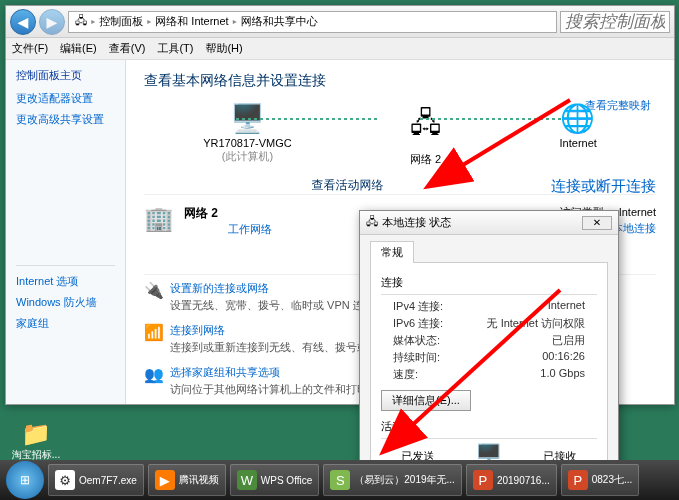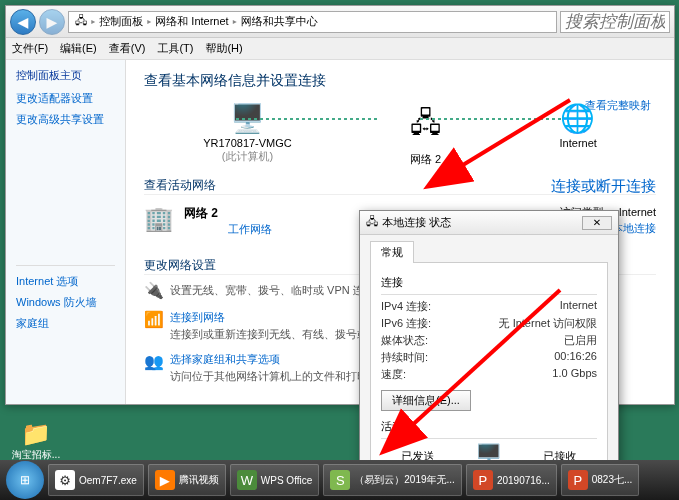--- a/index.html
+++ b/index.html
@@ -32,21 +32,21 @@
 .main-heading { color: #003366; font-size: 14px; margin-bottom: 12px; }
 
 .net-map { display: flex; justify-content: space-around; margin-bottom: 6px; position: relative; }
 .net-node { text-align: center; font-size: 11px; }
 .net-icon { font-size: 28px; margin-bottom: 2px; }
 .net-line { position: absolute; top: 16px; height: 2px; background: repeating-linear-gradient(90deg,#4a8,#4a8 3px,transparent 3px,transparent 6px); }
 .line1 { left: 18%; width: 28%; }
 .line2 { left: 54%; width: 28%; }
 .map-link { text-align: right; color: #0066cc; font-size: 11px; cursor: pointer; margin-top: -50px; }
 
-.section-title { color: #003366; font-size: 12px; margin: 10px 0 6px; border-bottom: 1px solid #eee; padding-bottom: 0; }
+.section-title { color: #003366; font-size: 12px; margin: 10px 0 6px; border-bottom: 1px solid #eee; padding-bottom: 0; text-align: center; }
 .link-right { float: right; color: #0066cc; font-size: 15px; cursor: pointer; }
 
 .active-net { display: flex; gap: 10px; padding: 4px 0 8px; }
 .active-net .icon { font-size: 24px; }
 .active-net .info { flex: 1; }
 .active-net .name { font-weight: bold; }
 .active-net .type { color: #0066cc; cursor: pointer; font-size: 11px; margin-left: 44px; }
 .active-net .props { font-size: 11px; text-align: right; }
 .active-net .props .lbl { display: inline-block; width: 56px; text-align: left; }
 .active-net .props .link { color: #0066cc; cursor: pointer; }
@@ -60,21 +60,21 @@
 
 .dialog { position: absolute; right: 60px; top: 210px; width: 260px; background: #f4f4f4; border: 1px solid #888; box-shadow: 2px 3px 10px rgba(0,0,0,0.4); }
 .dlg-title { height: 24px; background: linear-gradient(#fdfdfd,#e8e8e8); display: flex; align-items: center; padding: 0 6px; font-size: 11px; border-bottom: 1px solid #ccc; }
 .dlg-title .icn { margin-right: 4px; }
 .dlg-title .close { margin-left: auto; width: 30px; height: 14px; border: 1px solid #aaa; text-align: center; line-height: 12px; cursor: pointer; font-size: 10px; background: #eee; }
 .dlg-body { padding: 6px 10px 10px; }
 .tab { display: inline-block; padding: 3px 10px; background: #fff; border: 1px solid #ccc; border-bottom: none; font-size: 11px; }
 .tab-content { border: 1px solid #ccc; background: #fff; padding: 8px 10px; margin-top: -1px; font-size: 11px; }
 .group-label { margin: 4px 0; font-family: Liberation Mono, monospace; }
 .group-sep { border-top: 1px solid #ddd; margin: 4px 0; }
-.kv { display: flex; justify-content: space-between; margin: 2px 0; }
+.kv { display: flex; justify-content: space-between; margin: 2px 12px; }
 .kv .k { color: #333; }
 .kv .v { color: #333; }
 .detail-btn { margin-top: 6px; padding: 2px 10px; font-size: 11px; border: 1px solid #999; background: linear-gradient(#fdfdfd,#e5e5e5); cursor: pointer; }
 
 .activity { margin-top: 8px; }
 .act-header { display: flex; justify-content: space-around; align-items: center; font-size: 11px; }
 .act-icon { font-size: 22px; }
 .act-row { display: flex; justify-content: space-between; margin-top: 4px; }
 .act-row .lbl { width: 50px; }
 .act-row .val { width: 80px; text-align: right; }
@@ -170,20 +170,21 @@
         <div class="props">
           <div><span class="lbl">访问类型:</span> <span>Internet</span></div>
           <div><span class="lbl">连接:</span> 🖧 <span class="link">本地连接</span></div>
         </div>
       </div>
       <div class="section-title">更改网络设置</div>
       <div class="settings-list">
         <div class="settings-item">
             <div class="ic">🔌</div>
             <div class="txt">
+              <div class="lnk">设置新的连接或网络</div>
               <div class="desc">设置无线、宽带、拨号、临时或 VPN 连接；或设置路由器或访问点。</div>
             </div>
           </div>
         <div class="settings-item">
             <div class="ic">📶</div>
             <div class="txt">
               <div class="lnk">连接到网络</div>
               <div class="desc">连接到或重新连接到无线、有线、拨号或 VPN 网络连接。</div>
             </div>
           </div>

